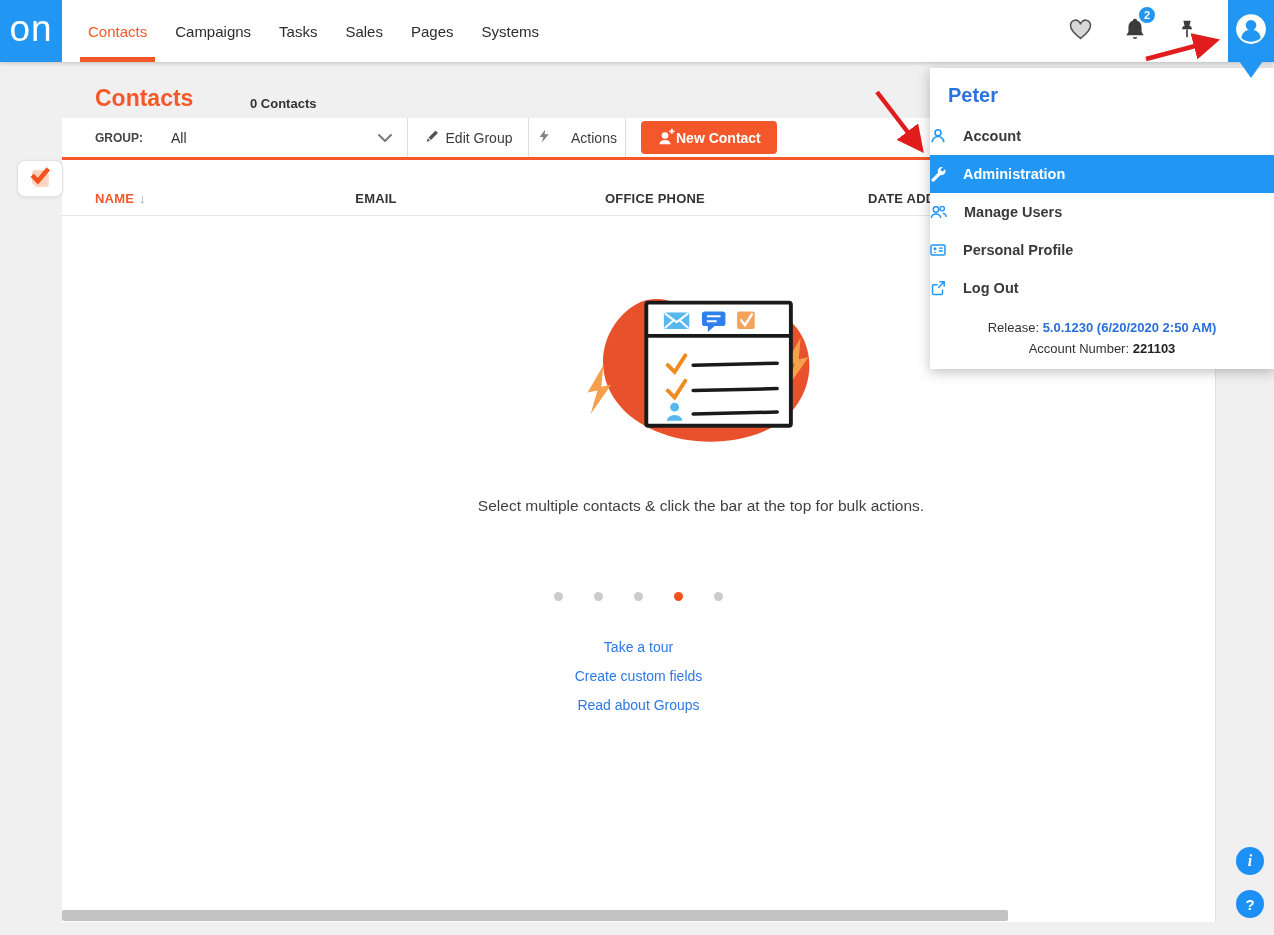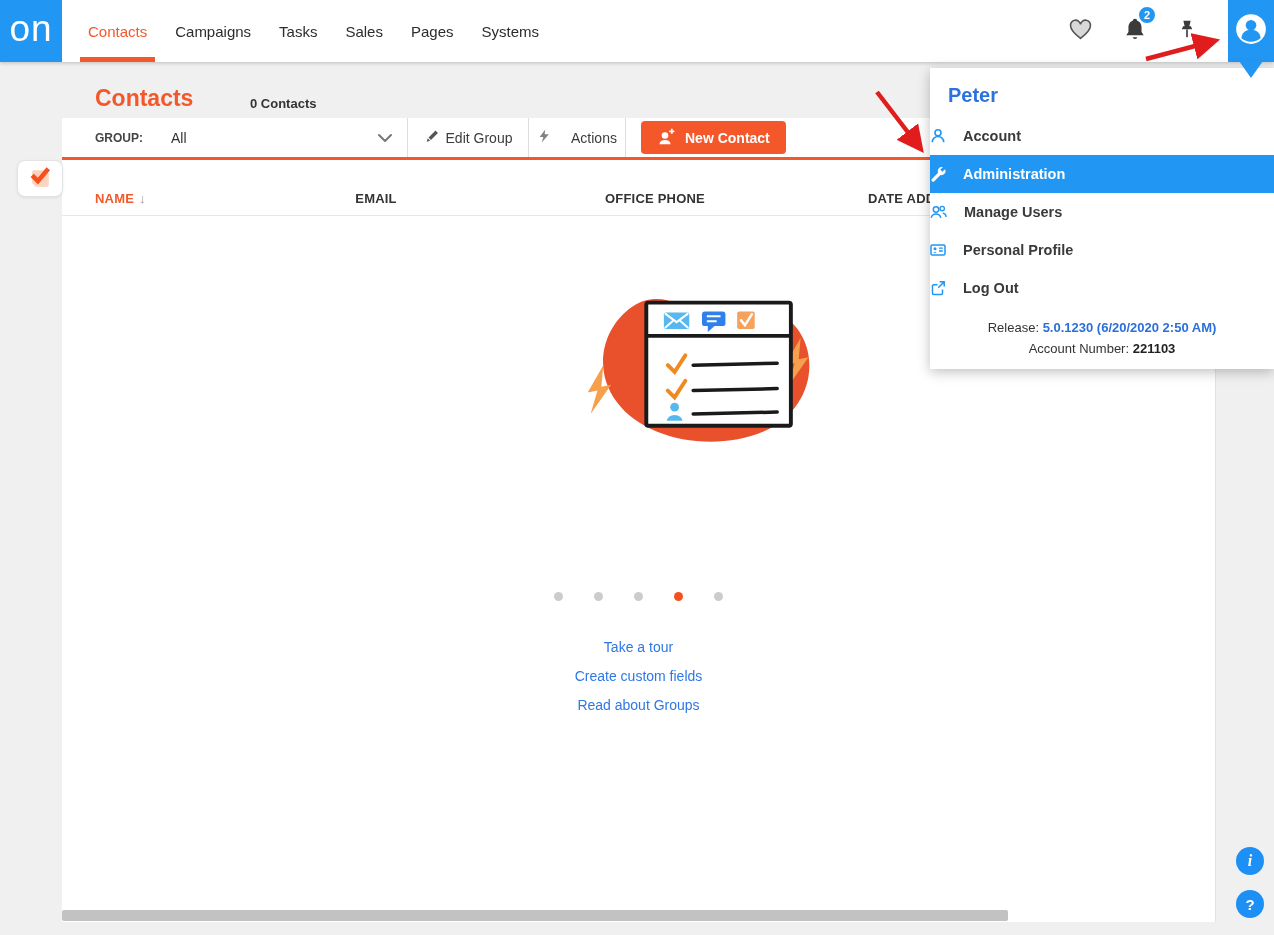--- a/index.html
+++ b/index.html
@@ -54,21 +54,21 @@
   .toolbar { display:flex; height:42px; border-bottom:3px solid #f4582a; background:#fff; }
   .tb-sec { display:flex; align-items:center; border-right:1px solid #ddd; height:100%; }
   .tb-group { width:346px; }
   .tb-group-label { font-size:12px; font-weight:bold; color:#444; margin-left:33px; }
   .tb-group-value { font-size:14px; color:#333; margin-left:28px; }
   .tb-chevron { margin-left:auto; margin-right:14px; display:flex; }
   .tb-edit { width:121px; justify-content:center; gap:7px; font-size:14px; color:#3c3c3c; cursor:pointer; }
   .tb-actions { width:97px; justify-content:center; gap:20px; font-size:14px; color:#3c3c3c; cursor:pointer; }
   .new-contact-btn {
     margin-left:15px; align-self:center; height:33px; padding:0 16px; background:#f4582a; border:none;
-    border-radius:4px; color:#fff; font-weight:bold; font-size:14px; display:flex; align-items:center; gap:9px;
+    border-radius:4px; color:#fff; font-weight:bold; font-size:14px; display:flex; align-items:center; gap:0;
     font-family:"Liberation Sans", sans-serif; cursor:pointer;
   }
   
   .table-head { position:relative; height:56px; border-bottom:1px solid #e7e7e7; }
   .th { position:absolute; top:31px; font-size:13px; font-weight:bold; color:#333; letter-spacing:.2px; }
   .th-name { left:33px; color:#f4582a; }
   .th-sort { color:#999; font-weight:normal; margin-left:5px; font-size:13px; }
   .th-email { left:264px; width:100px; text-align:center; }
   .th-phone { left:523px; width:140px; text-align:center; }
   .th-date { left:806px; }
@@ -242,20 +242,21 @@
       <rect x="167" y="29" width="18" height="18" rx="2" fill="#f5a35c"></rect>
       <polyline points="171,38 175,43 182,32" stroke="#fff" stroke-width="2.6" fill="none" stroke-linecap="round"></polyline>
       <polyline points="96,84 103,91 114,74" stroke="#ef8a1f" stroke-width="4" fill="none" stroke-linecap="round"></polyline>
       <polyline points="96,110 103,117 114,100" stroke="#ef8a1f" stroke-width="4" fill="none" stroke-linecap="round"></polyline>
       <circle cx="103" cy="127" r="4.5" fill="#56b8ee"></circle>
       <path d="M95 141 a8 6 0 0 1 16 0 z" fill="#56b8ee"></path>
       <path d="M122 84 L208 82 M122 110 L208 108 M122 134 L208 132" stroke="#1a1a1a" stroke-width="3.6" stroke-linecap="round"></path>
     </svg>
   </div>
 
+  <p class="empty-msg">Select multiple contacts &amp; click the bar at the top for bulk actions.</p>
 
   <div class="dots">
     <span class="dot"></span>
     <span class="dot"></span>
     <span class="dot"></span>
     <span class="dot active"></span>
     <span class="dot"></span>
   </div>
 
   <div class="empty-links">

